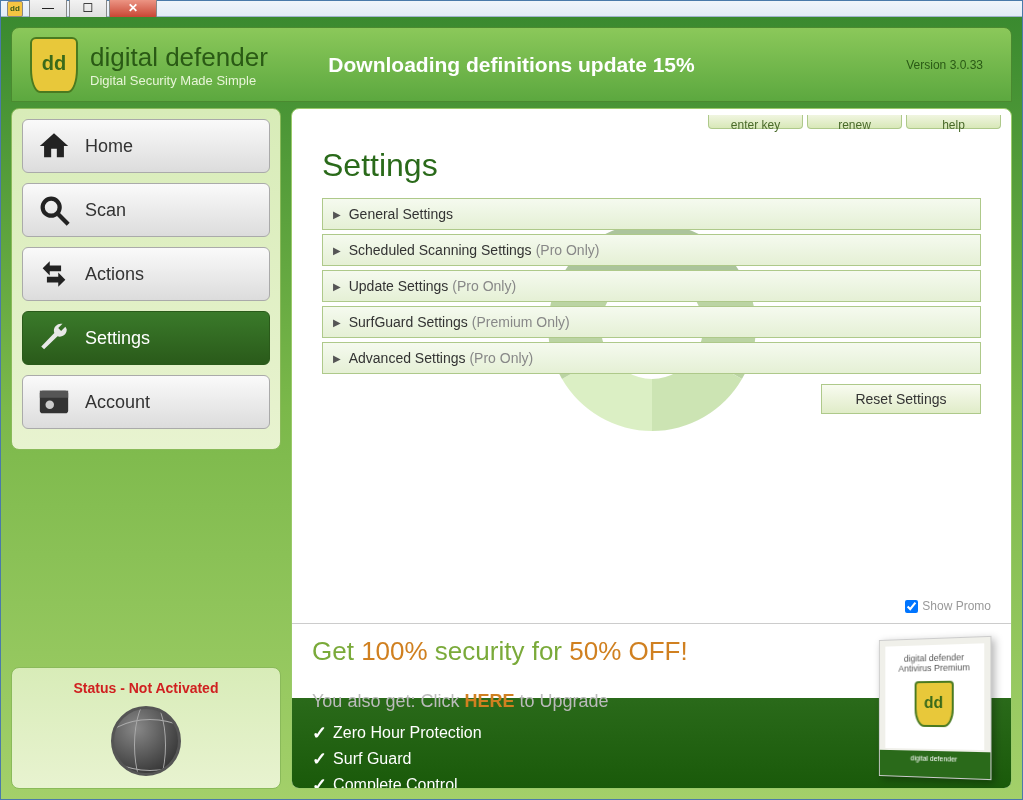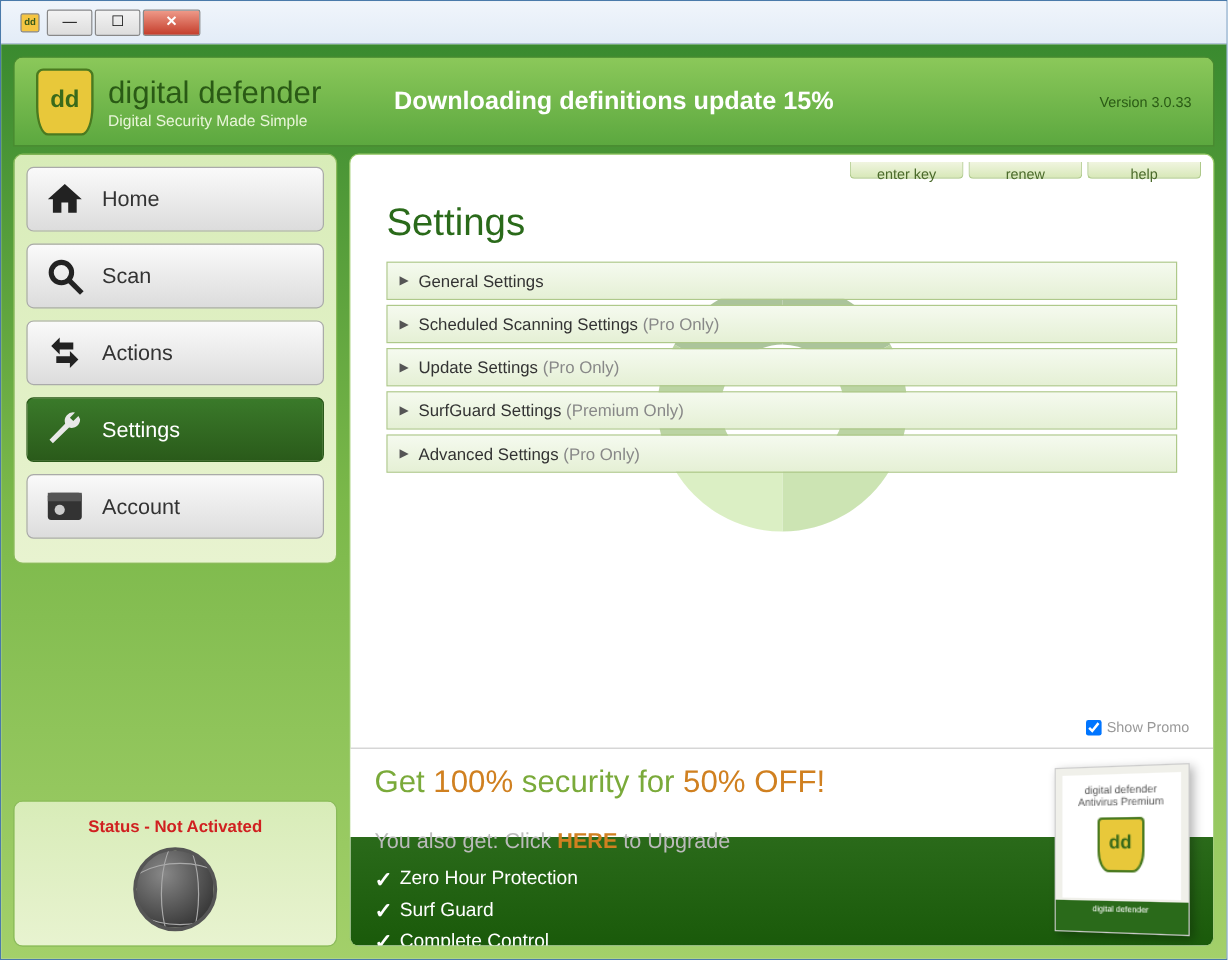--- a/index.html
+++ b/index.html
@@ -1,36 +1,36 @@
 <!DOCTYPE html>
 <html><head>
 <meta charset="utf-8">
 <style>
 * { box-sizing: border-box; margin: 0; padding: 0; }
 body { font-family: Arial, sans-serif; background: #d4e8f5; width: 1023px; height: 800px; overflow: hidden; }
 
 .window { width: 1023px; height: 800px; background: #fff; border: 1px solid #4a7aaa; display: flex; flex-direction: column; }
 
-.titlebar { height: 36px; background: linear-gradient(#f0f5fb, #e3ecf7); display: flex; align-items: center; border-bottom: 1px solid #a0b5cc; padding-left: 10px; }
+.titlebar { height: 16px; background: linear-gradient(#f0f5fb, #e3ecf7); display: flex; align-items: center; border-bottom: 1px solid #a0b5cc; }
 .titlebar-icon { width: 16px; height: 16px; margin: 0 6px; background: #f5c542; border: 1px solid #888; border-radius: 2px; position: relative; font-size: 8px; text-align: center; line-height: 14px; color: #3a5a1a; font-weight: bold; }
 .titlebar-text { font-size: 13px; color: #333; flex: 1; }
 .win-controls { display: flex; }
 .win-btn { width: 38px; height: 22px; border: 1px solid #888; background: linear-gradient(#f3f3f3,#ddd); margin-right: 2px; border-radius: 2px; text-align: center; font-size: 12px; line-height: 18px; cursor: pointer; }
 .win-close { width: 48px; background: linear-gradient(#e98, #c43d2b); color: #fff; font-weight: bold; }
 
 .app-body { flex: 1; background: linear-gradient(#3a8a2f, #7bb84a 50%, #a3d06a); padding: 10px; display: flex; flex-direction: column; }
 
 .header { height: 75px; background: linear-gradient(#8bc85a, #5ca83f); border-radius: 8px 8px 0 0; display: flex; align-items: center; padding: 0 18px; position: relative; border: 1px solid #4a8a30; }
 .logo-shield { width: 48px; height: 56px; background: #e8c83a; border-radius: 6px 6px 10px 10px / 6px 6px 24px 24px; position: relative; border: 2px solid #4a7a20; }
 .logo-shield::after { content: "dd"; position: absolute; left: 50%; top: 50%; transform: translate(-50%,-55%); font-size: 20px; font-weight: bold; color: #3a6a1a; }
 .logo-text { margin-left: 12px; }
 .logo-text h1 { font-size: 26px; color: #2a5a15; font-weight: normal; }
 .logo-text p { font-size: 13px; color: #e8f5d8; }
 .status-text { position: absolute; left: 50%; transform: translateX(-50%); color: #fff; font-weight: bold; font-size: 21px; }
-.version { position: absolute; right: 18px; color: #2a5a15; font-size: 12px; }
+.version { position: absolute; right: 28px; color: #2a5a15; font-size: 12px; }
 
 .content { flex: 1; display: flex; gap: 10px; margin-top: 6px; }
 
 .sidebar { width: 270px; display: flex; flex-direction: column; }
 .nav { background: linear-gradient(#d8ecb8, #e8f3d0); padding: 10px; border-radius: 8px; border: 1px solid #8aba5a; }
 .nav-item { display: flex; align-items: center; height: 54px; background: linear-gradient(#fafafa, #dcdcdc); border: 1px solid #aaa; border-radius: 6px; margin-bottom: 10px; padding: 0 14px; cursor: pointer; font-size: 18px; color: #333; }
 .nav-item.active { background: linear-gradient(#3a7a2a, #2a5a1a); color: #fff; border-color: #2a5a1a; }
 .nav-icon { width: 34px; height: 34px; margin-right: 14px; display: flex; align-items: center; justify-content: center; }
 .nav-icon svg { width: 100%; height: 100%; }
 
@@ -208,20 +208,23 @@
               <span>SurfGuard Settings</span>
               <span class="pro">(Premium Only)</span>
             </div>
             <div class="acc-item">
               <span class="arrow">▶</span>
               <span>Advanced Settings</span>
               <span class="pro">(Pro Only)</span>
             </div>
           </div>
 
+          <div class="reset-row">
+            <button class="reset-btn">Reset Settings</button>
+          </div>
 
         </div>
 
         <label class="promo-toggle">
           <input type="checkbox" checked="" style="">
           <span>Show Promo</span>
         </label>
 
         <div class="promo">
           <div class="promo-title">

